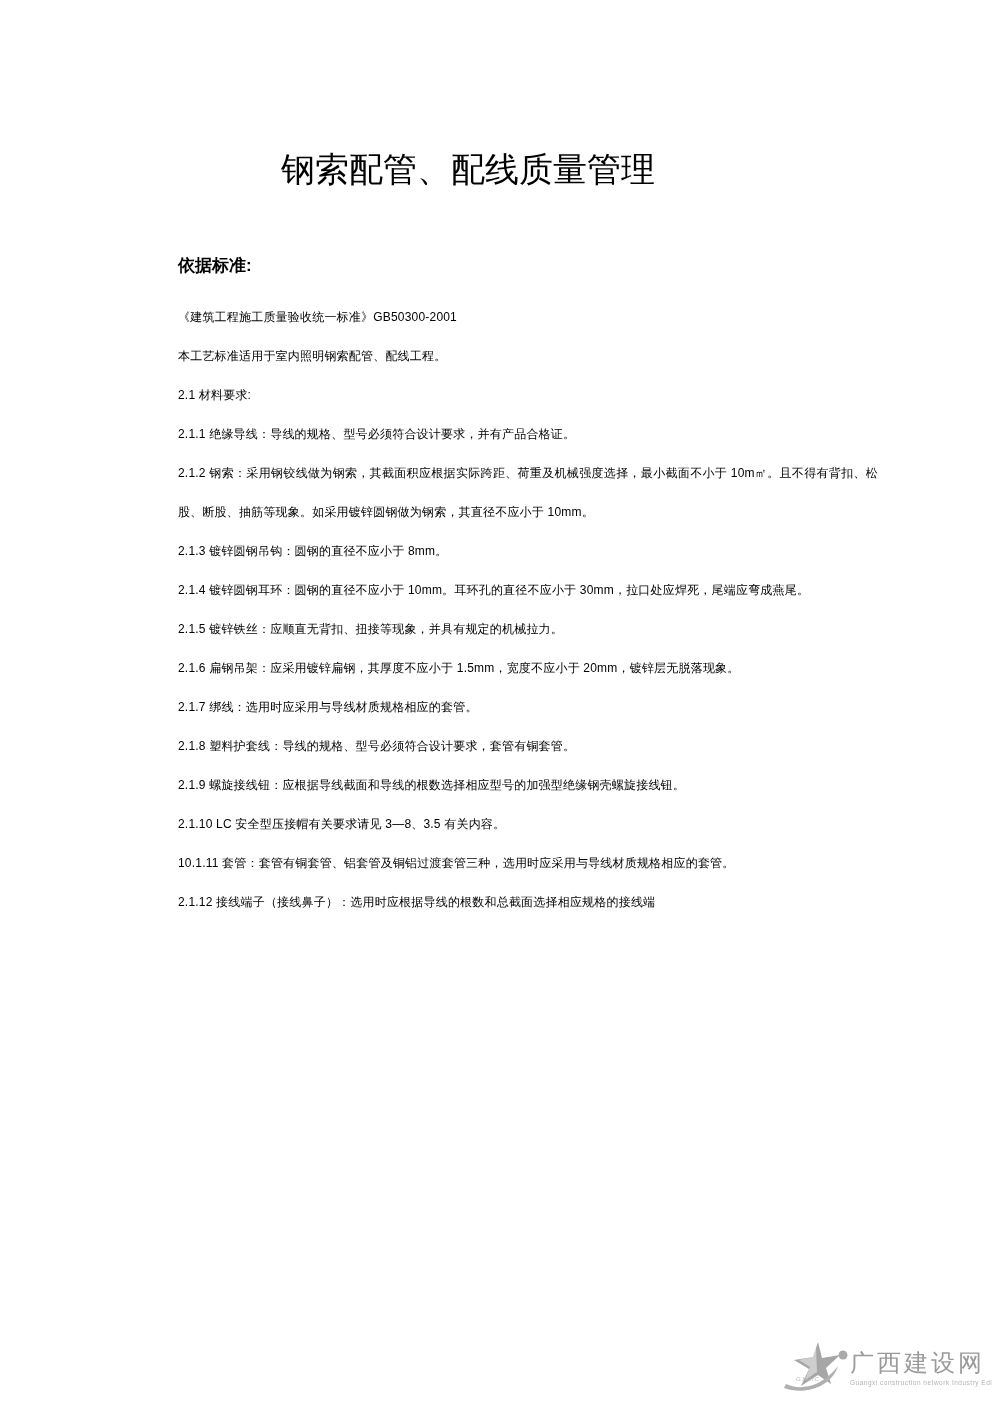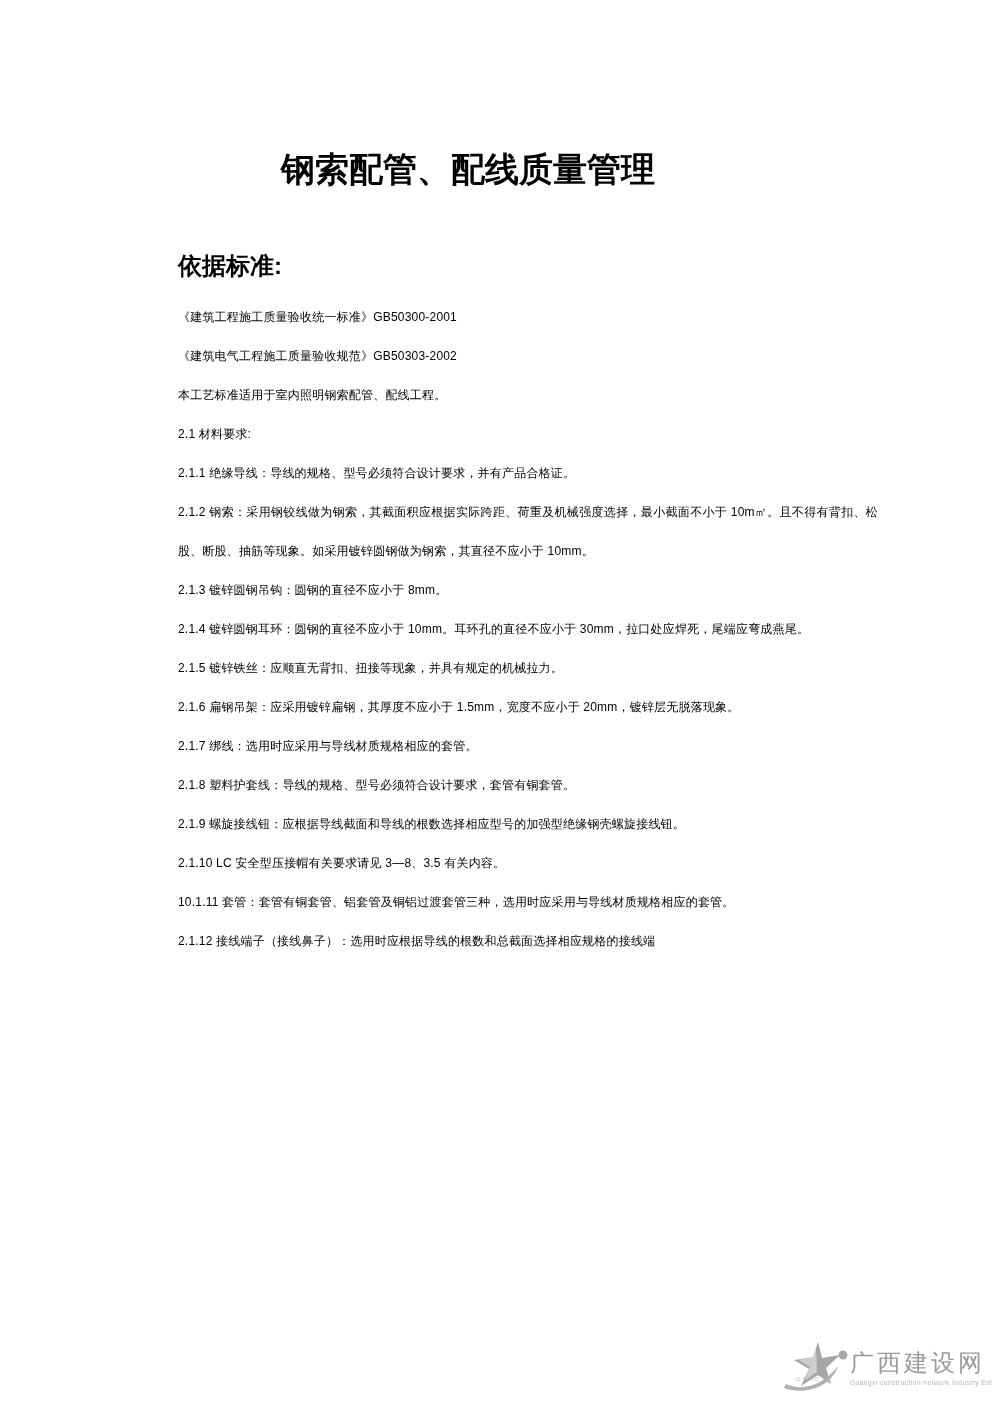--- a/index.html
+++ b/index.html
@@ -5,24 +5,24 @@
   html,body{margin:0;padding:0;}
   body{
     width:992px;height:1403px;background:#ffffff;position:relative;
     font-family:"Liberation Sans","DejaVu Sans",sans-serif;color:#000;
     overflow:hidden;
   }
   .page{position:absolute;inset:0;background:#fff;}
   .content{position:absolute;left:178px;top:0;width:700px;}
   .doc-title{
     margin:146px 120px 0 0;text-align:center;
-    font-size:34px;line-height:46px;font-weight:700;letter-spacing:0;
+    font-size:34px;line-height:46px;font-weight:400;letter-spacing:0;
   }
   .heading{
-    font-size:24px;font-weight:700;line-height:39px;margin:8px 0 6px 0;
+    font-size:17px;font-weight:700;line-height:39px;margin:8px 0 6px 0;
   }
   .heading.basis{margin:54px 0 13px 0;}
   .paragraph{
     font-size:12px;line-height:39px;margin:0;text-align:justify;
     letter-spacing:0.2px;
   }
   
   .watermark{
     position:absolute;left:782px;top:1336px;width:205px;height:62px;
     display:flex;align-items:flex-start;
@@ -45,21 +45,20 @@
 </style>
 </head>
 <body>
 
 <div class="page">
   <div class="content">
     <h1 class="doc-title">钢索配管、配线质量管理</h1>
     <div>
         <h2 class="heading basis">依据标准:</h2>
         <p class="paragraph">《建筑工程施工质量验收统一标准》GB50300-2001</p>
-        <p class="paragraph">《建筑电气工程施工质量验收规范》GB50303-2002</p>
         <p class="paragraph">本工艺标准适用于室内照明钢索配管、配线工程。</p>
         <p class="paragraph">2.1 材料要求:</p>
         <p class="paragraph">2.1.1 绝缘导线：导线的规格、型号必须符合设计要求，并有产品合格证。</p>
         <p class="paragraph">2.1.2 钢索：采用钢铰线做为钢索，其截面积应根据实际跨距、荷重及机械强度选择，最小截面不小于 10m㎡。且不得有背扣、松股、断股、抽筋等现象。如采用镀锌圆钢做为钢索，其直径不应小于 10mm。</p>
         <p class="paragraph">2.1.3 镀锌圆钢吊钩：圆钢的直径不应小于 8mm。</p>
         <p class="paragraph">2.1.4 镀锌圆钢耳环：圆钢的直径不应小于 10mm。耳环孔的直径不应小于 30mm，拉口处应焊死，尾端应弯成燕尾。</p>
         <p class="paragraph">2.1.5 镀锌铁丝：应顺直无背扣、扭接等现象，并具有规定的机械拉力。</p>
         <p class="paragraph">2.1.6 扁钢吊架：应采用镀锌扁钢，其厚度不应小于 1.5mm，宽度不应小于 20mm，镀锌层无脱落现象。</p>
         <p class="paragraph">2.1.7 绑线：选用时应采用与导线材质规格相应的套管。</p>
         <p class="paragraph">2.1.8 塑料护套线：导线的规格、型号必须符合设计要求，套管有铜套管。</p>

